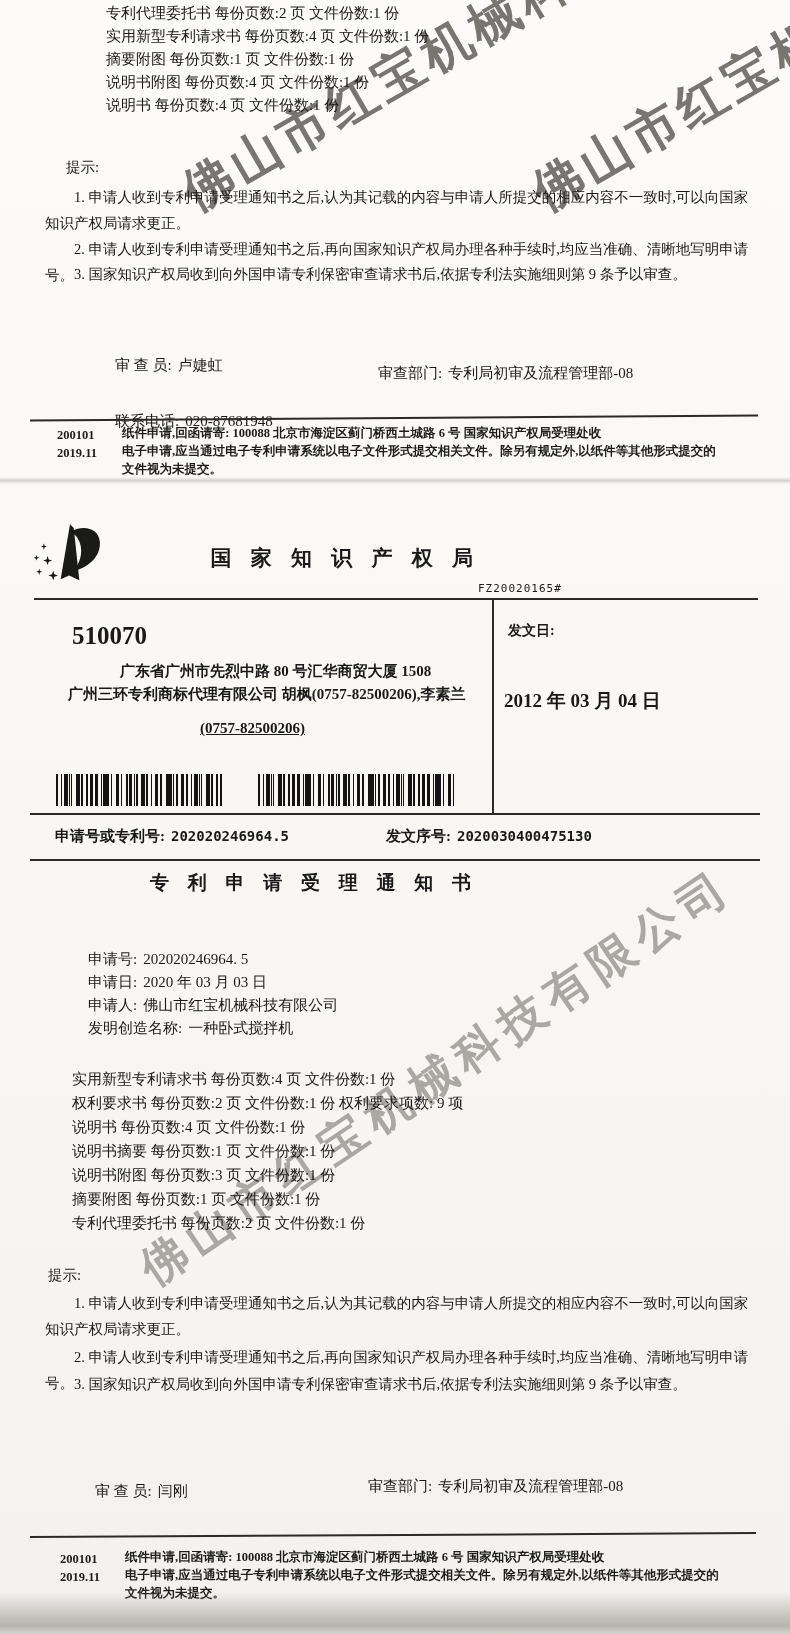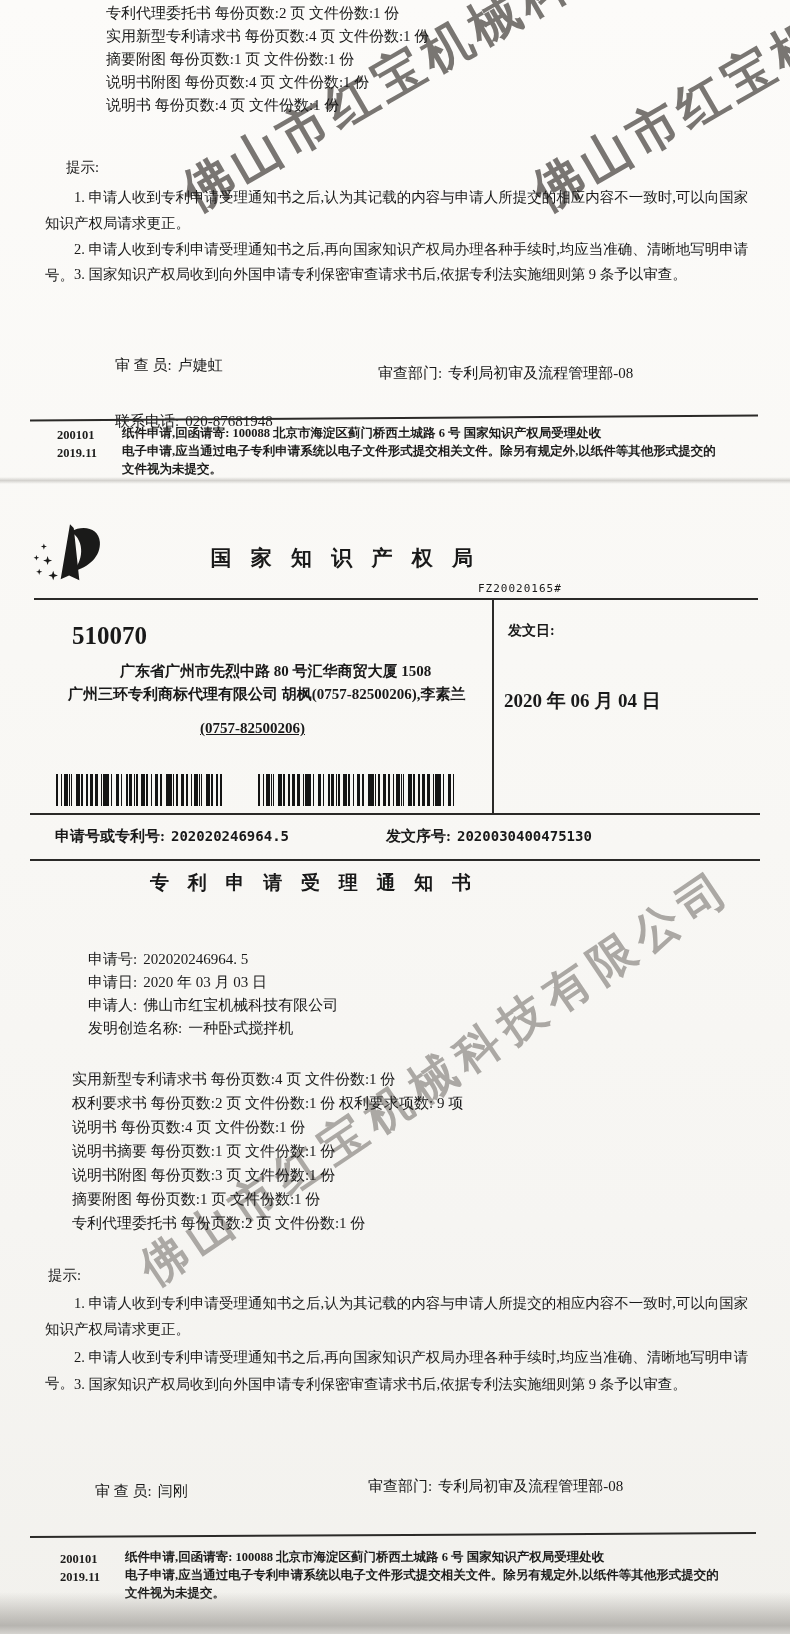--- a/index.html
+++ b/index.html
@@ -97,21 +97,21 @@
 
   <div class="hr" style="left:34px; top:598px; width:724px;"></div>
   <div class="vr" style="left:492px; top:598px; height:216px;"></div>
 
   <div class="abs bold" style="left:72px; top:622px; font-size:25px;">510070</div>
   <div class="abs t15 bold" style="left:120px; top:662px;">广东省广州市先烈中路 80 号汇华商贸大厦 1508</div>
   <div class="abs t15 bold" style="left:68px; top:685px;">广州三环专利商标代理有限公司  胡枫(0757-82500206),李素兰</div>
   <div class="abs t15 bold" style="left:200px; top:720px;text-decoration:underline;">(0757-82500206)</div>
 
   <div class="abs bold" style="left:508px; top:622px; font-size:14px;">发文日:</div>
-  <div class="abs bold" style="left:504px; top:688px; font-size:19px;">2020 年 06 月 04 日</div>
+  <div class="abs bold" style="left:504px; top:688px; font-size:19px;">2012 年 03 月 04 日</div>
 
   <div class="barcode" style="left:56px; top:774px; width:166px;"></div>
   <div class="barcode" style="left:258px; top:774px; width:198px;"></div>
 
   <div class="hr" style="left:30px; top:813px; width:730px;"></div>
 
   <div class="abs t15 bold" style="left:55px; top:827px;">
     <span class="label-gap">申请号或专利号:</span><span class="code" style="font-size:14px;">202020246964.5</span>
   </div>
   <div class="abs t15 bold" style="left:386px; top:827px;">

